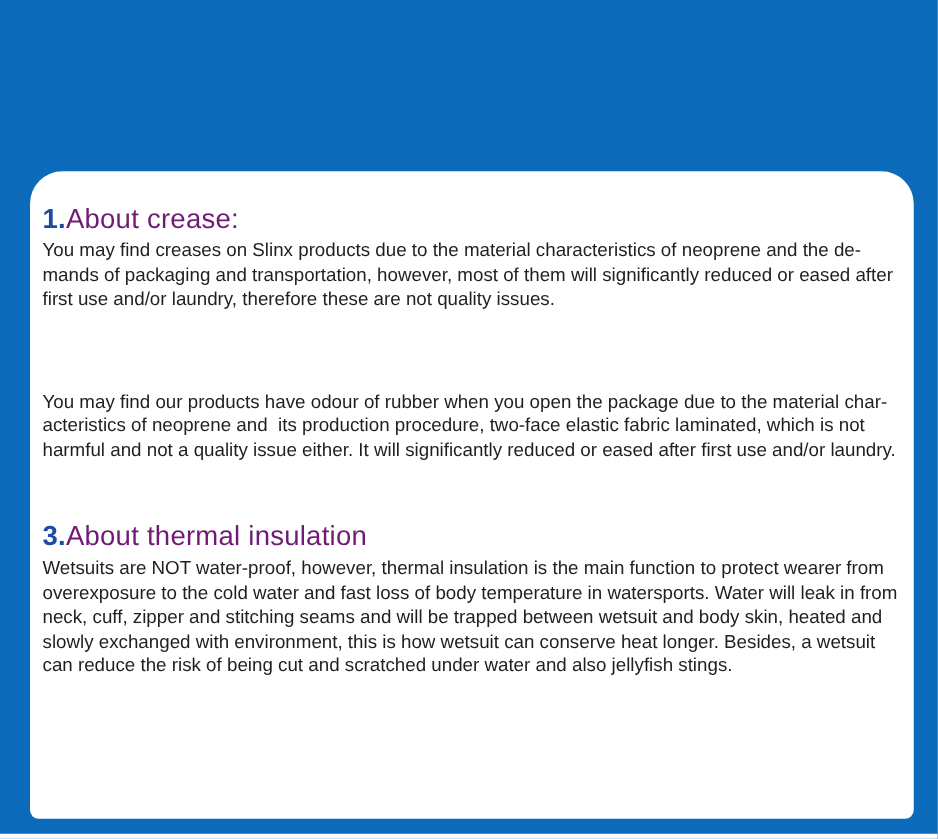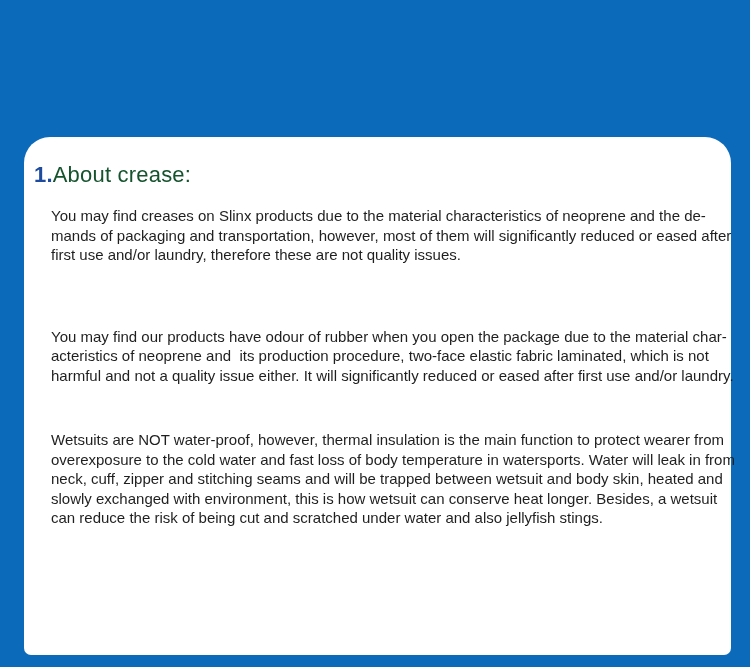--- a/index.html
+++ b/index.html
@@ -38,24 +38,24 @@
     font-size: 22px;
     line-height: 28px;
     font-weight: 400;
     letter-spacing: 0.2px;
   }
   .sec-num {
     color: #1c4ba0;
     font-weight: 700;
   }
   .sec-title {
-    color: #14532d;
+    color: #701a75;
   }
   .sec-body {
-    margin: 17px;
+    margin: 0;
     font-size: 15px;
     line-height: 19.5px;
     color: #1f1f1f;
     white-space: pre;
   }
   .bottom-strip {
     position: absolute;
     left: 0;
     bottom: 0;
     width: 750px;
@@ -76,20 +76,21 @@
 first use and/or laundry, therefore these are not quality issues.</p>
     </section>
 
     <section class="section section-2">
       <p class="sec-body">You may find our products have odour of rubber when you open the package due to the material char-
 acteristics of neoprene and  its production procedure, two-face elastic fabric laminated, which is not
 harmful and not a quality issue either. It will significantly reduced or eased after first use and/or laundry.</p>
     </section>
 
     <section class="section section-3">
+      <h2 class="sec-heading"><span class="sec-num">3.</span><span class="sec-title">About thermal insulation</span></h2>
       <p class="sec-body">Wetsuits are NOT water-proof, however, thermal insulation is the main function to protect wearer from
 overexposure to the cold water and fast loss of body temperature in watersports. Water will leak in from
 neck, cuff, zipper and stitching seams and will be trapped between wetsuit and body skin, heated and
 slowly exchanged with environment, this is how wetsuit can conserve heat longer. Besides, a wetsuit
 can reduce the risk of being cut and scratched under water and also jellyfish stings.</p>
     </section>
 
   </div>
   <div class="bottom-strip"></div>
 </div>

